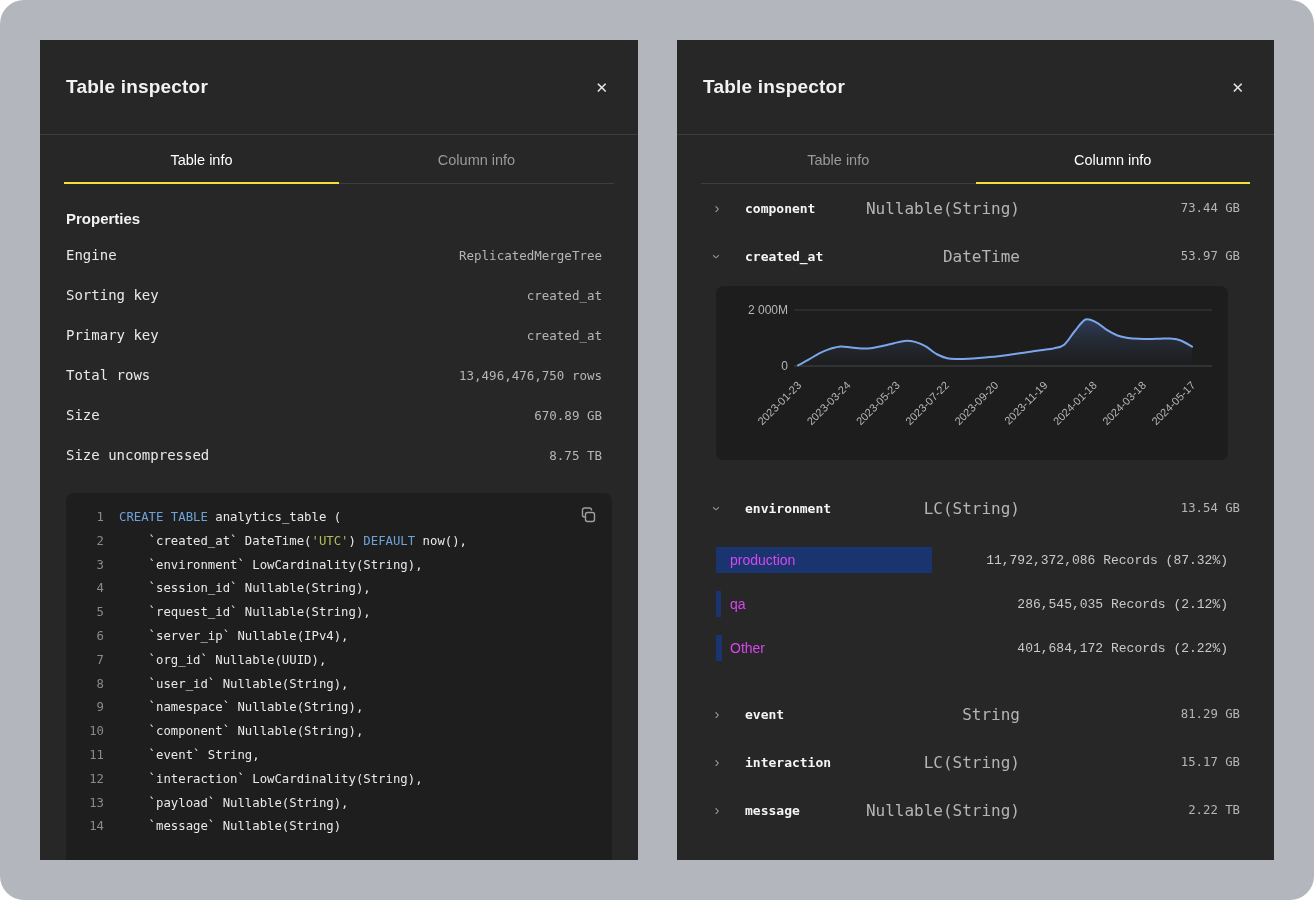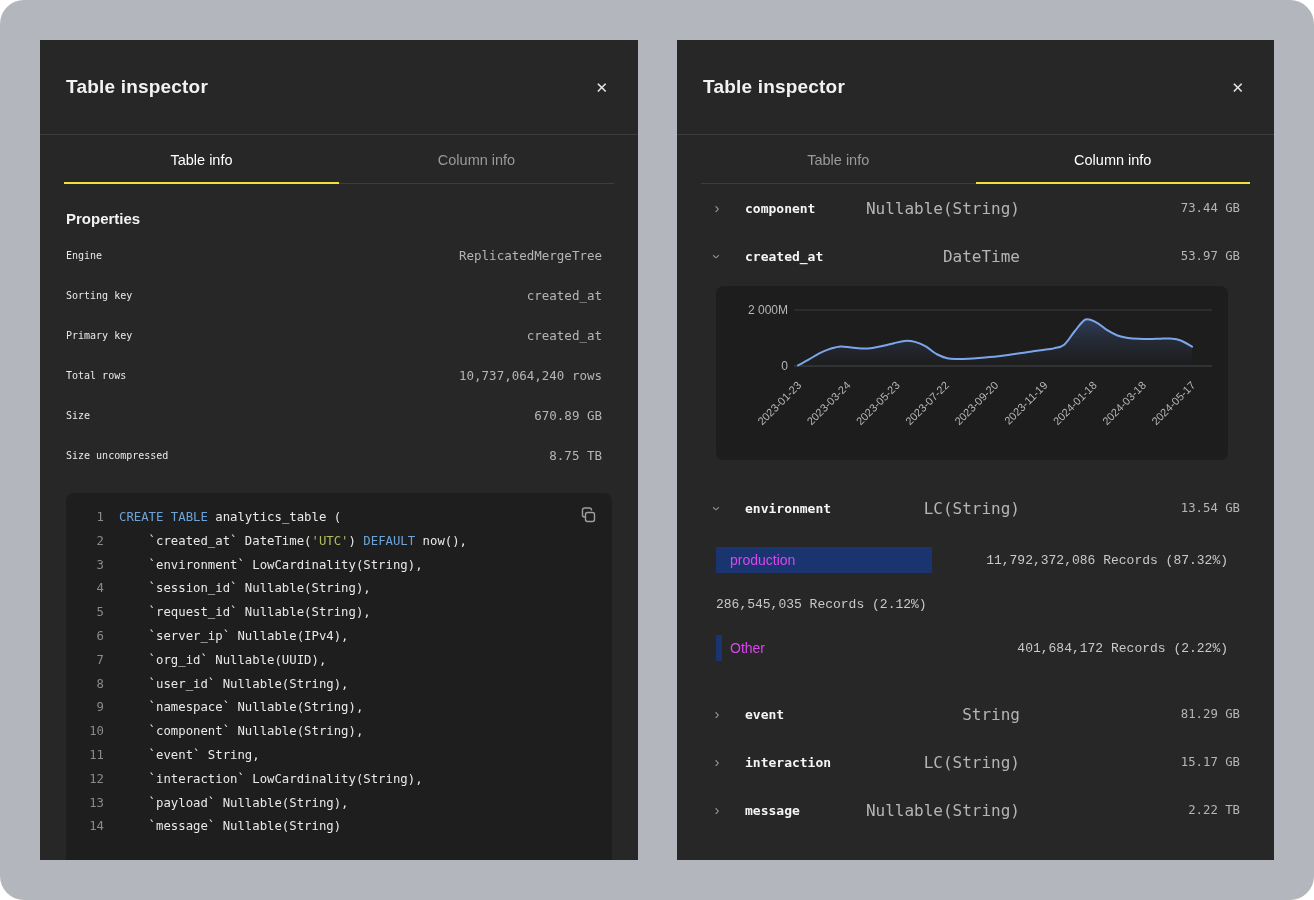--- a/index.html
+++ b/index.html
@@ -20,21 +20,21 @@
   .panel-title{font-size:19px;font-weight:bold;color:var(--txt);letter-spacing:.2px;}
   .close-btn{background:none;border:none;color:#e4e4e4;font-size:15px;cursor:pointer;line-height:1;padding:6px;}
   .tabs{display:flex;margin:0 24px;border-bottom:1px solid var(--divider);}
   .tab{flex:1;text-align:center;padding:17px 0 14px;font-size:14.5px;color:var(--muted);
     cursor:pointer;border-bottom:2px solid transparent;margin-bottom:-1px;}
   .tab.active{color:#ffffff;border-bottom-color:var(--accent);}
   
   .content{padding:0 26px;}
   .section-heading{font-size:15px;font-weight:bold;color:var(--txt);margin:26px 0 8px;}
   .prop-row{height:40px;display:flex;align-items:center;justify-content:space-between;padding-right:10px;}
-  .prop-label{font-family:"DejaVu Sans Mono",monospace;font-size:10px;color:#e9e9e9;}
+  .prop-label{font-family:"DejaVu Sans Mono",monospace;font-size:14px;color:#e9e9e9;}
   .prop-value{font-family:"DejaVu Sans Mono",monospace;font-size:12.5px;color:var(--val);text-align:right;}
   .codeblock{position:relative;background:var(--block);border-radius:8px;margin-top:18px;
     padding:13px 16px 16px;height:380px;}
   .copy-btn{position:absolute;top:12px;right:13px;background:none;border:none;cursor:pointer;padding:2px;}
   ol.sql{list-style:none;}
   ol.sql li{display:flex;font-family:"DejaVu Sans Mono",monospace;font-size:12.3px;
     line-height:23.8px;white-space:pre;color:#e9e9e9;}
   ol.sql .ln{width:22px;text-align:right;color:#8a8a8a;margin-right:15px;flex:none;}
   .kw{color:var(--kw);} .str{color:var(--str);} .pl{color:#e9e9e9;}
   
@@ -80,21 +80,21 @@
           <div class="prop-row">
             <span class="prop-label">Sorting key</span>
             <span class="prop-value">created_at</span>
           </div>
           <div class="prop-row">
             <span class="prop-label">Primary key</span>
             <span class="prop-value">created_at</span>
           </div>
           <div class="prop-row">
             <span class="prop-label">Total rows</span>
-            <span class="prop-value">10,737,064,240 rows</span>
+            <span class="prop-value">13,496,476,750 rows</span>
           </div>
           <div class="prop-row">
             <span class="prop-label">Size</span>
             <span class="prop-value">670.89 GB</span>
           </div>
           <div class="prop-row">
             <span class="prop-label">Size uncompressed</span>
             <span class="prop-value">8.75 TB</span>
           </div>
         </div>
@@ -178,20 +178,24 @@
         </div>
         <div class="bd-list">
           <div class="bd-row">
             <div class="bd-track">
               <div class="bd-bar" style="width: 215.7px;"></div>
               <span class="bd-label">production</span>
             </div>
             <span class="bd-records">11,792,372,086 Records (87.32%)</span>
           </div>
           <div class="bd-row">
+            <div class="bd-track">
+              <div class="bd-bar" style="width: 5.2px;"></div>
+              <span class="bd-label">qa</span>
+            </div>
             <span class="bd-records">286,545,035 Records (2.12%)</span>
           </div>
           <div class="bd-row">
             <div class="bd-track">
               <div class="bd-bar" style="width: 5.5px;"></div>
               <span class="bd-label">Other</span>
             </div>
             <span class="bd-records">401,684,172 Records (2.22%)</span>
           </div>
         </div>

